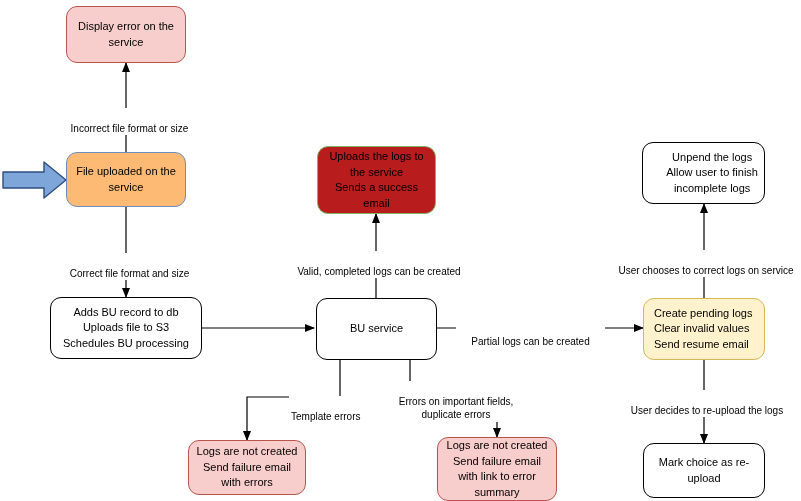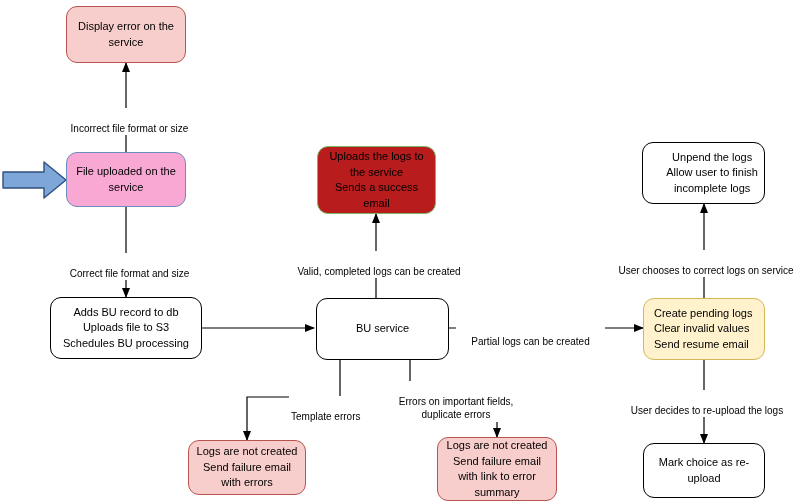--- a/index.html
+++ b/index.html
@@ -35,21 +35,21 @@
     align-items: center;
     justify-content: center;
     text-align: center;
     font-size: 11px;
     line-height: 15.5px;
     color: #000000;
     padding: 2px 6px;
     z-index: 3;
   }
   .node.pink   { background: #f8cecc; border-color: #b85450; }
-  .node.blue   { background: #f9a8d4; border-color: #6c8ebf; }
+  .node.blue   { background: #fdba74; border-color: #6c8ebf; }
   .node.green  { background: #b91c1c; border-color: #82b366; }
   .node.yellow { background: #fff2cc; border-color: #d6b656; }
   .node.plain  { background: #ffffff; border-color: #000000; }
   .node.leftalign { justify-content: flex-start; text-align: left; padding-left: 10px; }
 
   .edge-label {
     position: absolute;
     font-size: 10px;
     line-height: 13.5px;
     color: #000000;
@@ -117,21 +117,21 @@
 Schedules BU processing</span>
   </div>
 
   <div class="node green" style="left:317px; top:146px; width:119px; height:68px;">
     <span style="white-space:pre-line;">Uploads the logs to
 the service
 Sends a success
 email</span>
   </div>
 
-  <div class="node plain" style="left:316px; top:298px; width:133px; height:62px;">
+  <div class="node plain" style="left:316px; top:298px; width:121px; height:62px;">
     <span style="white-space:pre-line;">BU service</span>
   </div>
 
   <div class="node plain" style="left:642px; top:142px; width:123px; height:62px;justify-content:flex-end;">
     <span style="white-space:pre-line;">Unpend the logs
 Allow user to finish
 incomplete logs</span>
   </div>
 
   <div class="node yellow leftalign" style="left:643px; top:298px; width:122px; height:62px;">

